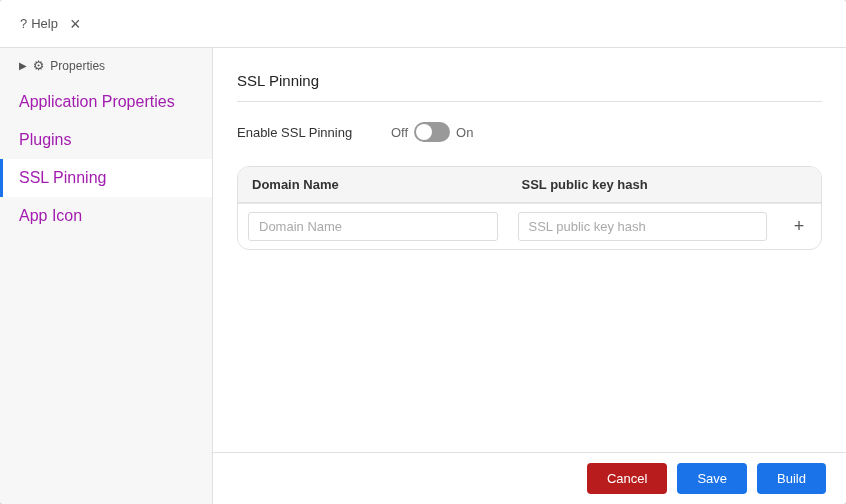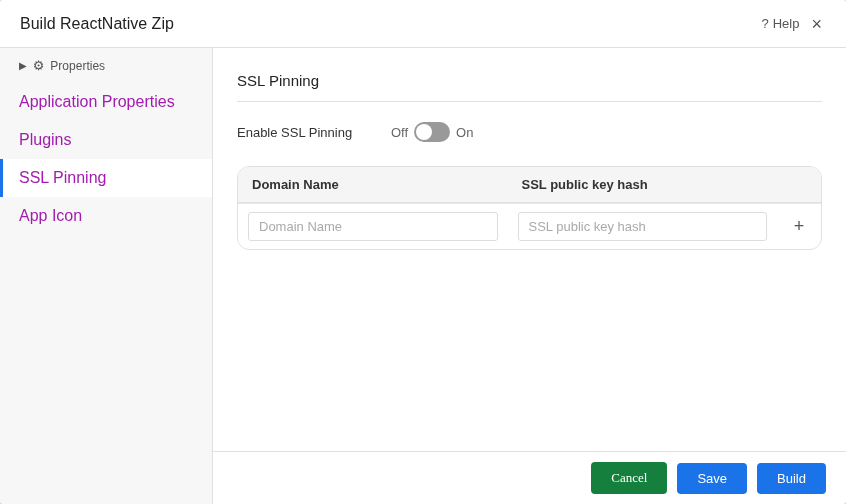--- a/index.html
+++ b/index.html
@@ -237,40 +237,38 @@
     }
     .btn {
       padding: 8px 20px;
       border-radius: 4px;
       font-size: 13px;
       cursor: pointer;
       border: none;
       font-weight: 500;
     }
     .btn-cancel {
-      background: #15803d;
+      background: #b91c1c;
       color: #fff;
-      font-family: Liberation Serif, serif;
     }
     .btn-save {
       background: #1a73e8;
       color: #fff;
     }
     .btn-build {
       background: #1a73e8;
       color: #fff;
     }
   </style>
 </head>
 <body>
 
 <div class="modal">
 
   <div class="modal-header">
-    <span class="modal-title">Build ReactNative Zip</span>
     <div class="header-right">
       <button class="help-btn">
         <span>?</span>
         <span>Help</span>
       </button>
       <button class="close-btn">×</button>
     </div>
   </div>
 
   <div class="modal-body">

